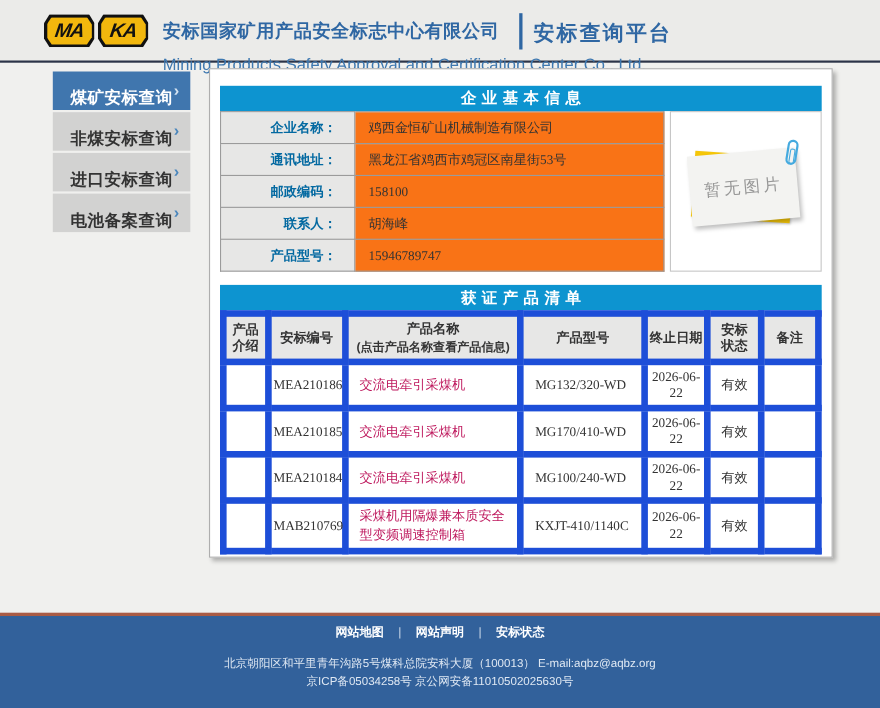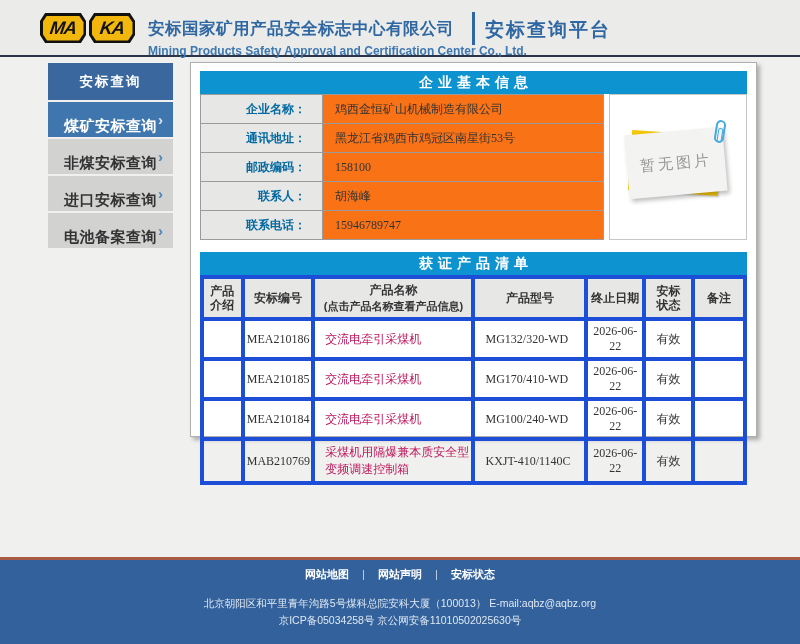--- a/index.html
+++ b/index.html
@@ -12,42 +12,42 @@
   .logo { position:absolute; left:40px; top:13px; display:flex; gap:3px; }
   .badge { position:relative; width:46px; height:30px; background:#111;
     clip-path:polygon(11% 0%,89% 0%,100% 27%,100% 73%,89% 100%,11% 100%,0% 73%,0% 27%); }
   .badge .inner { position:absolute; left:2.5px; top:2.5px; right:2.5px; bottom:2.5px;
     background:#f2b70d; clip-path:polygon(11% 0%,89% 0%,100% 27%,100% 73%,89% 100%,11% 100%,0% 73%,0% 27%);
     display:flex; align-items:center; justify-content:center; }
   .badge .inner span { font-style:italic; font-weight:900; font-size:18px; color:#111;
     transform:skewX(-8deg); letter-spacing:-1px; }
   .org-block { position:absolute; left:148px; top:18px; }
   .org-cn { font-size:16.5px; font-weight:bold; color:#2f67a3; letter-spacing:0.5px; }
-  .org-en { font-size:12px; font-weight:bold; color:#3e78b0; margin-top:4px; }
+  .org-en { font-size:15px; font-weight:normal; color:#3e78b0; margin-top:11px; }
   .title-sep { position:absolute; left:472px; top:12px; width:3px; height:33px; background:#2f67a3; }
   .platform-title { position:absolute; left:485px; top:17px; font-size:19px; font-weight:bold;
     color:#2f67a3; letter-spacing:2px; }
 
   
   .sidebar { position:absolute; left:48px; top:63px; width:125px; }
   .side-title { height:37px; background:#3a689e; color:#fff; font-size:13.5px; font-weight:bold;
     display:flex; align-items:center; justify-content:center; letter-spacing:2px; }
   .side-item { height:35px; margin-top:2px; background:#d2d2d1; position:relative;
     display:flex; align-items:center; justify-content:center; cursor:pointer; }
   .side-label { font-size:15px; font-weight:bold; color:#333; letter-spacing:0.5px;margin-top:13px; }
   .chev { position:absolute; right:10px; top:50%; transform:translateY(-54%);
     font-size:15px; font-weight:bold; color:#4a86bc; }
   .side-item.active { background:#4076ae; }
   .side-item.active .side-label { color:#fff; }
   .side-item.active .chev { color:#d5e4f2; }
 
   
-  .panel { position:absolute; left:190px; top:62px; width:567px; height:375px;
+  .panel { position:absolute; left:190px; top:62px; width:567px; height:445px;
     background:#fff; border:1px solid #aeaeae; box-shadow:3px 3px 4px rgba(0,0,0,0.28);
-    padding:8px 9px; }
+    padding:15px 9px; }
   .sec-header { height:23px; background:#0d94d0; color:#fff; font-size:14px; font-weight:bold;
     display:flex; align-items:center; justify-content:center; letter-spacing:5px; text-indent:5px; }
 
   .info-area { display:flex; }
   .info-table { width:405px; border-collapse:collapse; table-layout:fixed; }
   .info-table th, .info-table td { border:1px solid #9b9b9b; height:25px; font-size:12px; }
   .info-label { width:122px; background:#e7e7e6; text-align:right; padding-right:16px;
     color:#0369a1; font-weight:bold; }
   .info-value { background:#f97316; text-align:left; padding-left:12px; color:#333;
     font-family:"Liberation Serif", serif; font-weight:normal; }
@@ -60,21 +60,21 @@
     display:flex; align-items:center; justify-content:center; }
   .no-img-text { font-size:15px; color:#979797; letter-spacing:3px;
     font-family:"Liberation Serif", serif; }
   .paperclip { position:absolute; right:21px; top:25px; width:10px; height:23px;
     border:2.5px solid #45aadf; border-radius:5px; transform:rotate(9deg); background:transparent; }
   .paperclip:after { content:""; position:absolute; left:1px; top:6px; width:3px; height:12px;
     border:1.5px solid #45aadf; border-radius:2px; }
 
   .sec2 { margin-top:12px; }
   .prod-table { width:100%; border-collapse:collapse; table-layout:fixed; }
-  .prod-table th, .prod-table td { border:4px solid #1d4ed8; font-size:12px; color:#333; }
+  .prod-table th, .prod-table td { border:6px solid #1d4ed8; font-size:12px; color:#333; }
   .prod-table th { background:#e7e7e6; font-weight:bold; text-align:center; padding:3px 1px; height:31px; }
   .prod-table td { padding:3px 2px; height:20px; text-align:center;
     font-family:"Liberation Serif", serif; }
   .w2 { width:26px; margin:0 auto; line-height:14px; }
   .name-sub { font-size:11px; white-space:nowrap; }
   .c-name, .c-model { text-align:left !important; padding-left:10px !important; }
   .plink { color:#be185d; text-decoration:none; cursor:pointer;
     font-family:"Liberation Sans", sans-serif; }
   col.cw1{width:7.5%} col.cw2{width:13%} col.cw3{width:29.5%} col.cw4{width:20.8%}
   col.cw5{width:10.6%} col.cw6{width:9%} col.cw7{width:9.6%}
@@ -106,21 +106,20 @@
   </div>
   <div class="org-block">
     <div class="org-cn">安标国家矿用产品安全标志中心有限公司</div>
     <div class="org-en">Mining Products Safety Approval and Certification Center Co., Ltd.</div>
   </div>
   <div class="title-sep"></div>
   <div class="platform-title">安标查询平台</div>
 </div>
 
 <div class="sidebar">
-  <div class="side-title">安标查询</div>
   <div id="side-items">
   <div class="side-item active">
     <span class="side-label">煤矿安标查询</span>
     <span class="chev">›</span>
   </div>
 
   <div class="side-item">
     <span class="side-label">非煤安标查询</span>
     <span class="chev">›</span>
   </div>
@@ -158,21 +157,21 @@
     <th class="info-label">邮政编码：</th>
     <td class="info-value">158100</td>
   </tr>
 
   <tr>
     <th class="info-label">联系人：</th>
     <td class="info-value">胡海峰</td>
   </tr>
 
   <tr>
-    <th class="info-label">联系电话：</th>
+    <th class="info-label">产品型号：</th>
     <td class="info-value">15946789747</td>
   </tr>
 </tbody>
     </table>
     <div class="img-box">
       <div class="card-yellow"></div>
       <div class="card-white">
         <span class="no-img-text">暂无图片</span>
       </div>
       <div class="paperclip"></div>

